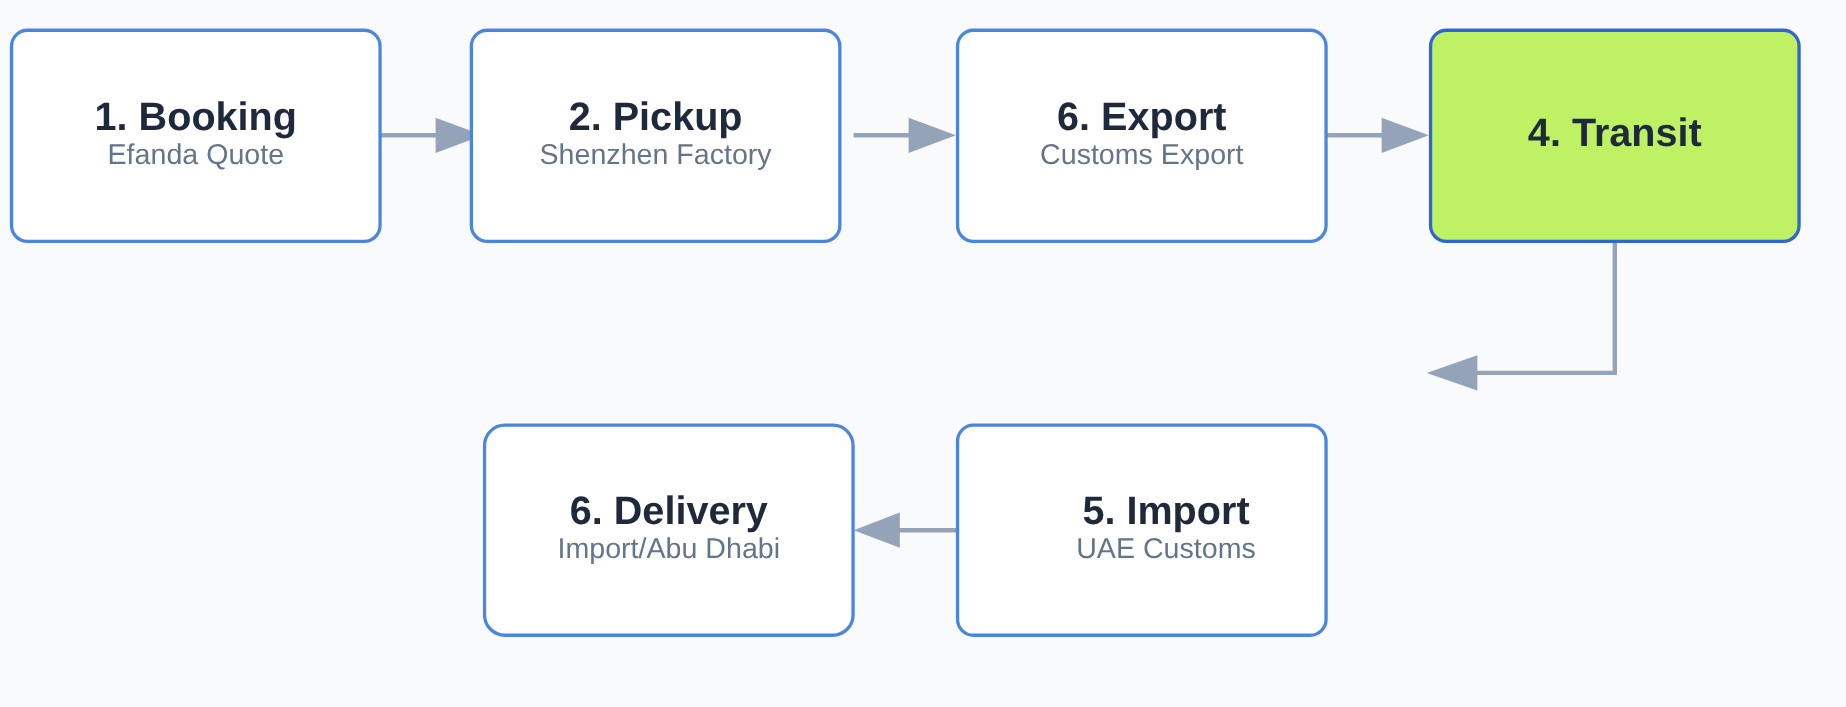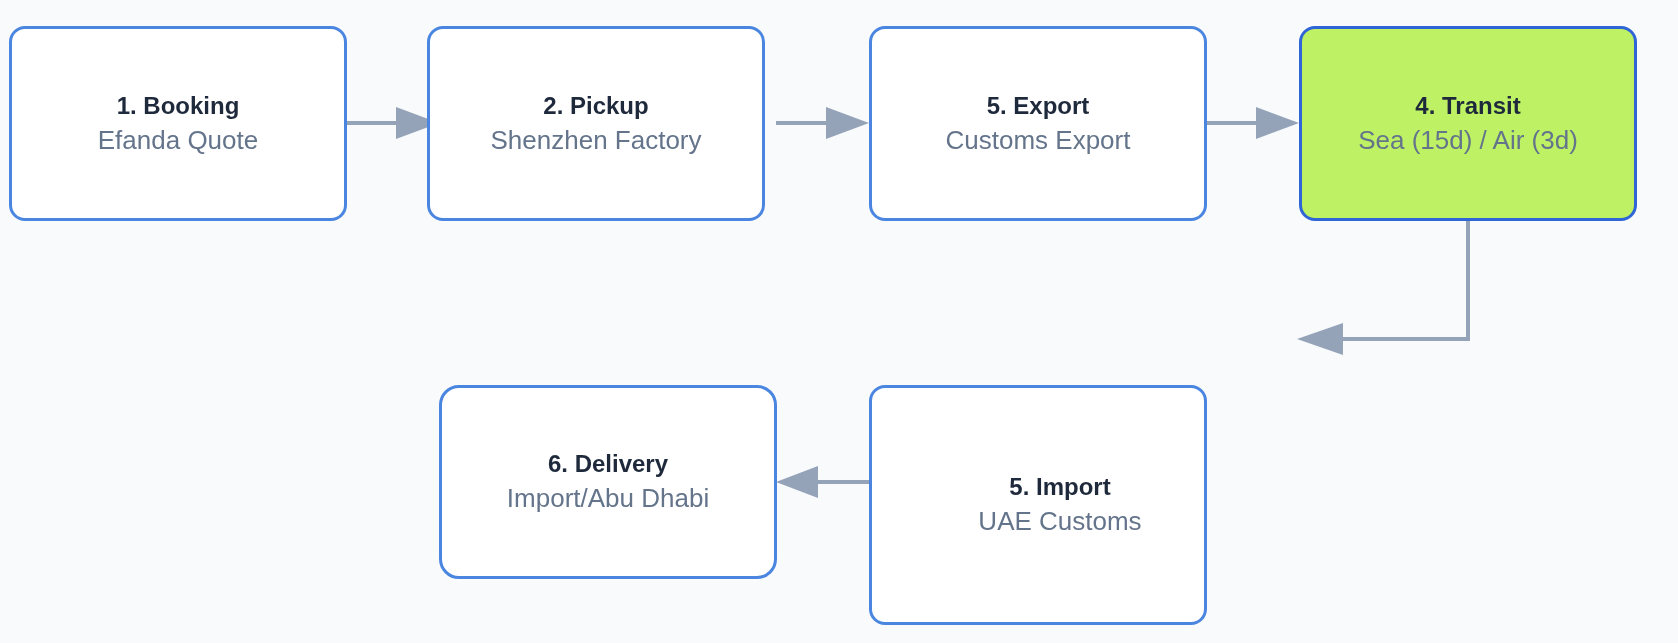--- a/index.html
+++ b/index.html
@@ -40,35 +40,35 @@
       align-items: center;
       justify-content: center;
       text-align: center;
     }
     .node.active {
       background: #bef264;
       border-color: #2f65d6;
     }
     .node-title {
       font-weight: 700;
-      font-size: 24px;
+      font-size: 36px;
       color: #1e293b;
       line-height: 38px;
       margin-top: -6px;
     }
     .node-sub {
       font-size: 26px;
       color: #64748b;
       line-height: 30px;
     }
     #n1 { left: 9px;    top: 26px; }
     #n2 { left: 427px;  top: 26px; }
     #n3 { left: 869px;  top: 26px; }
     #n4 { left: 1299px; top: 26px; }
-    #n5 { left: 869px;  top: 385px; height: 240px; padding-left: 44px; }
+    #n5 { left: 869px;  top: 385px; height: 194px; padding-left: 44px; }
     #n6 { left: 439px;  top: 385px; height: 194px; border-radius: 20px; }
   </style>
 </head>
 <body>
 
 <div class="canvas">
 
   <svg class="connectors" width="1678" height="643" viewBox="0 0 1678 643">
     <g fill="#94a3b8" stroke="#94a3b8">
 
@@ -103,27 +103,26 @@
     <div class="node-title">1. Booking</div>
     <div class="node-sub">Efanda Quote</div>
   </div>
 
   <div class="node" id="n2">
     <div class="node-title">2. Pickup</div>
     <div class="node-sub">Shenzhen Factory</div>
   </div>
 
   <div class="node" id="n3">
-    <div class="node-title">5. Export</div>
+    <div class="node-title">6. Export</div>
     <div class="node-sub">Customs Export</div>
   </div>
 
   <div class="node active" id="n4">
     <div class="node-title">4. Transit</div>
-    <div class="node-sub">Sea (15d) / Air (3d)</div>
   </div>
 
   <div class="node" id="n5">
     <div class="node-title">5. Import</div>
     <div class="node-sub">UAE Customs</div>
   </div>
 
   <div class="node" id="n6">
     <div class="node-title">6. Delivery</div>
     <div class="node-sub">Import/Abu Dhabi</div>

